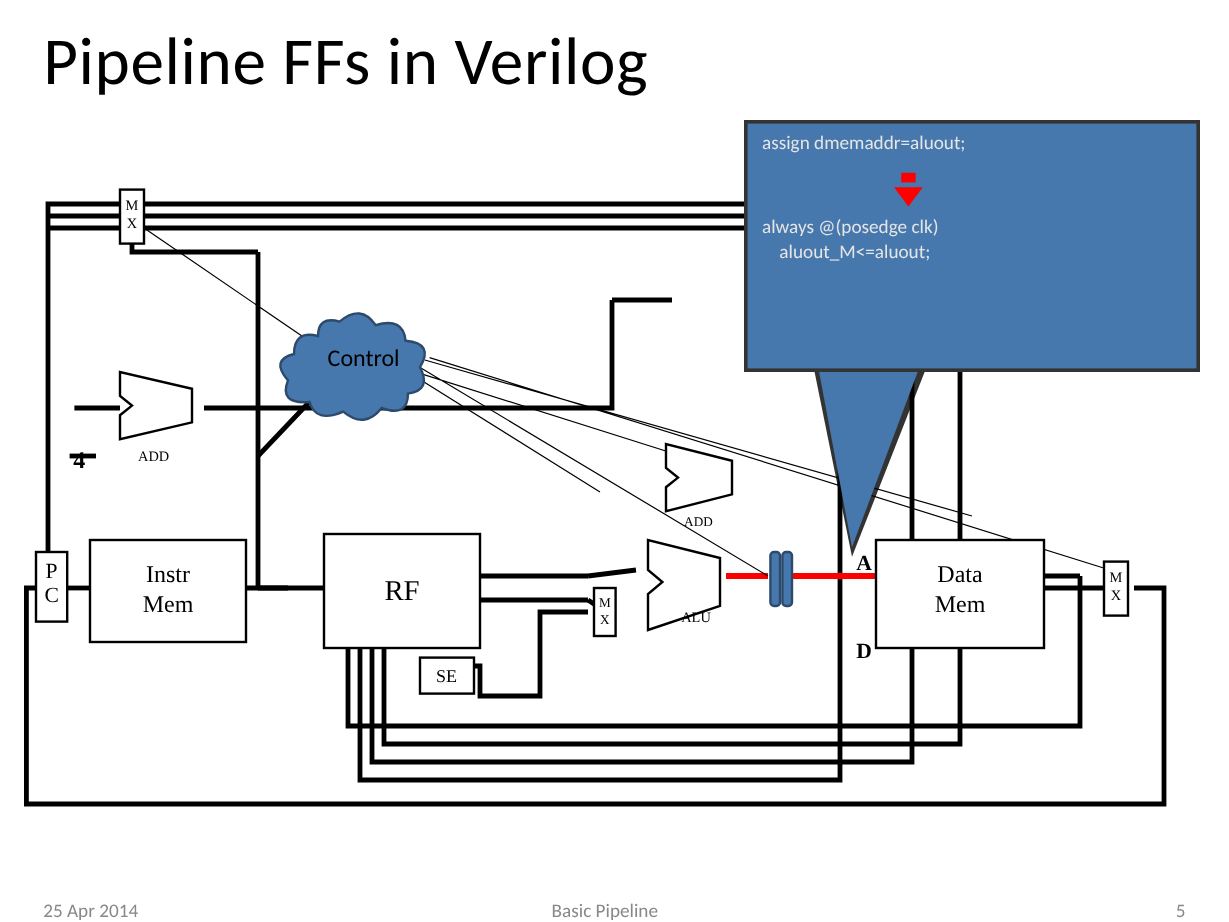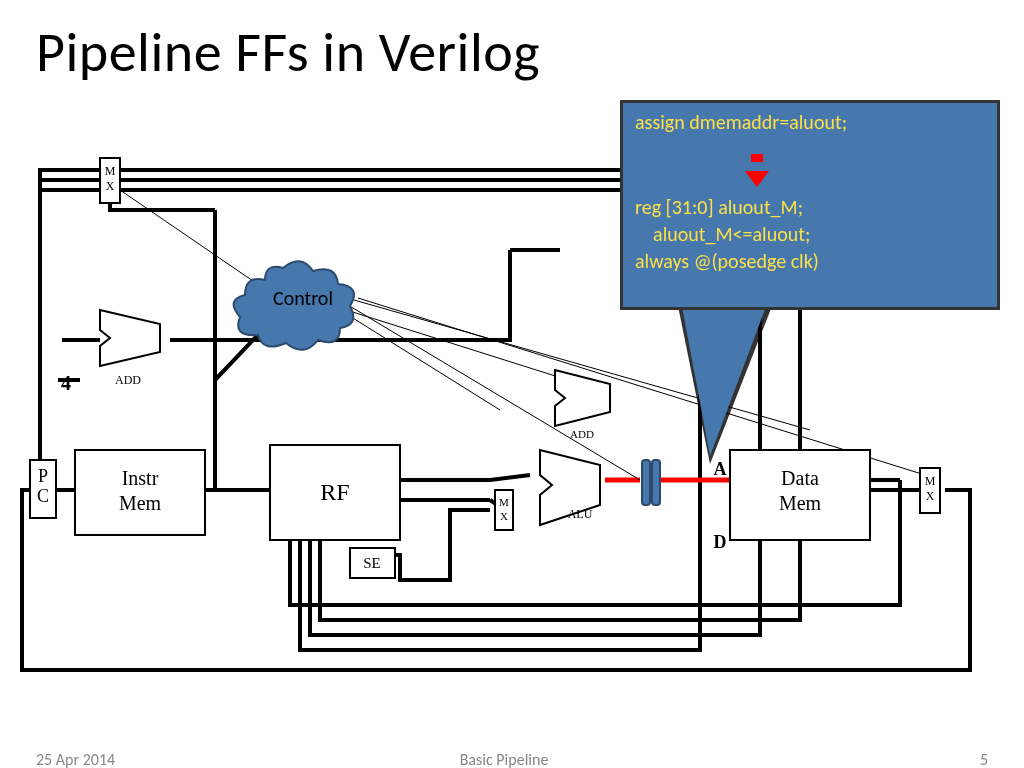--- a/index.html
+++ b/index.html
@@ -2,21 +2,21 @@
 <html><head>
 <meta charset="utf-8">
 <style>
 body{margin:0;width:1024px;height:768px;font-family:Calibri,Arial,sans-serif;background:#fff;position:relative}
 .title{font-size:56px;padding:18px 0 0 36px;letter-spacing:.5px}
 .footer{position:absolute;bottom:18px;left:0;right:0;font-size:16px;color:#888}
 .footer .date{position:absolute;left:36px}
 .footer .center{position:absolute;left:0;right:16px;text-align:center}
 .footer .page{position:absolute;right:36px}
 svg{position:absolute;left:0;top:80px}
-.callout{position:absolute;left:620px;top:100px;width:350px;height:192px;background:#4677ad;border:3px solid #333;padding:6px 12px;font-size:20px;color:#fde047;font-family:Calibri,Arial,sans-serif;line-height:1.35}
+.callout{position:absolute;left:620px;top:100px;width:350px;height:192px;background:#4677ad;border:3px solid #333;padding:6px 12px;font-size:16px;color:#e5e5e5;font-family:Calibri,Arial,sans-serif;line-height:1.35}
 .callout-tail{position:absolute;left:680px;top:296px;width:0;height:0;border-left:30px solid transparent;border-right:60px solid transparent;border-top:160px solid #4677ad}
 .callout-tail-border{position:absolute;left:676px;top:296px;width:0;height:0;border-left:34px solid transparent;border-right:66px solid transparent;border-top:168px solid #333;z-index:-1}
 .red-arrow{width:0;height:0;border-left:12px solid transparent;border-right:12px solid transparent;border-top:16px solid #ff0000;display:inline-block;margin-left:110px}
 .red-arrow-stem{width:12px;height:8px;background:#ff0000;display:inline-block;margin-left:116px;margin-bottom:-2px}
 </style>
 </head>
 <body>
 
 <div class="title">Pipeline FFs in Verilog</div>
 
@@ -110,22 +110,21 @@
 <text x="303" y="225" font-family="Calibri" font-size="20" text-anchor="middle">Control</text>
 </g>
 </svg>
 
 <div class="callout-tail-border"></div>
 <div class="callout-tail"></div>
 <div class="callout">
 <div>assign dmemaddr=aluout;</div>
 <div style="height:4px"></div>
 <div class="red-arrow-stem"></div><br><div class="red-arrow"></div>
-<div>reg [31:0] aluout_M;</div>
+<div>always @(posedge clk)</div>
 <div>&nbsp;&nbsp;&nbsp;&nbsp;aluout_M&lt;=aluout;</div>
-<div>always @(posedge clk)</div>
 </div>
 
 <div class="footer">
 <span class="date">25 Apr 2014</span>
 <span class="center">Basic Pipeline</span>
 <span class="page">5</span>
 </div>
 
 </body></html>

